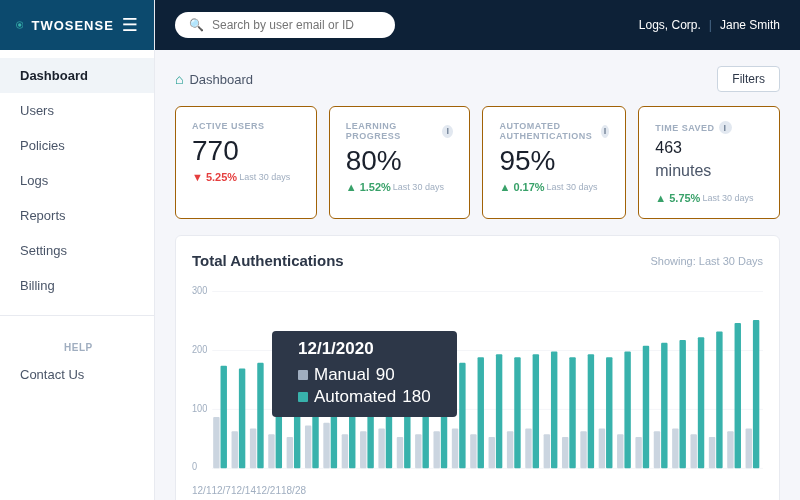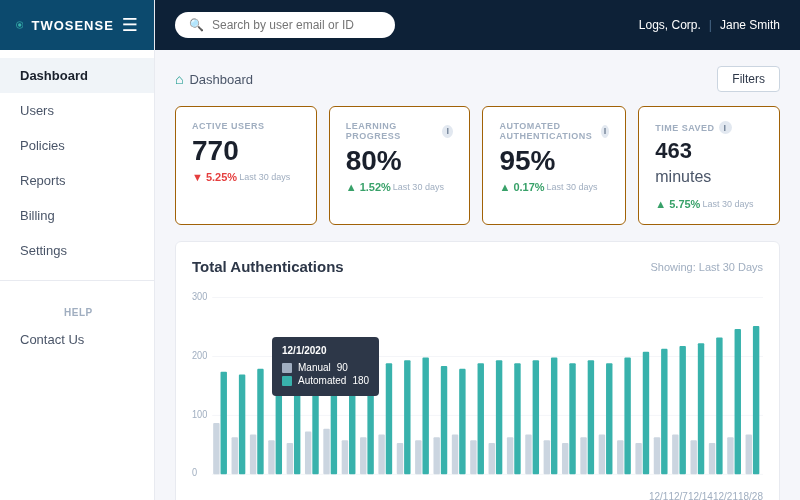--- a/index.html
+++ b/index.html
@@ -28,68 +28,69 @@
     #content { flex: 1; overflow-y: auto; padding: 16px 20px; }
     #breadcrumb { display: flex; align-items: center; justify-content: space-between; margin-bottom: 14px; }
     #breadcrumb-left { display: flex; align-items: center; gap: 6px; font-size: 13px; color: #4a5568; }
     #breadcrumb-left .home-icon { color: #0d9488; font-size: 14px; }
     #filters-btn { background: #fff; border: 1px solid #cbd5e0; border-radius: 4px; padding: 5px 14px; font-size: 12px; color: #2d3748; cursor: pointer; }
 
     
     #stats-row { display: grid; grid-template-columns: repeat(4, 1fr); gap: 12px; margin-bottom: 16px; }
     .stat-card { background: #fff; border-radius: 6px; padding: 14px 16px; border: 1px solid #a16207; }
     .stat-label { font-size: 9px; font-weight: 700; color: #a0aec0; letter-spacing: 0.5px; text-transform: uppercase; margin-bottom: 6px; display: flex; align-items: center; gap: 4px; }
-    .stat-value { font-size: 28px; font-weight: 700; color: #1a202c; line-height: 1; margin-bottom: 6px; }
-    .stat-value.small-unit { font-size: 22px; }
+    .stat-value { font-size: 28px; font-weight: 400; color: #1a202c; line-height: 1; margin-bottom: 6px; }
+    .stat-value.small-unit { font-size: 16px; }
     .stat-subtext { font-size: 9px; color: #a0aec0; }
     .stat-change { display: flex; align-items: center; gap: 4px; font-size: 11px; font-weight: 600; }
     .stat-change.down { color: #e53e3e; }
     .stat-change.up { color: #38a169; }
     .stat-change-row { display: flex; align-items: center; gap: 2px; }
 
     
     #chart-card { background: #fff; border-radius: 6px; padding: 16px; border: 1px solid #e8eaf0; }
     #chart-header { display: flex; align-items: center; justify-content: space-between; margin-bottom: 12px; }
     #chart-title { font-size: 15px; font-weight: 600; color: #2d3748; }
     #chart-showing { font-size: 11px; color: #a0aec0; }
     #chart-area { position: relative; height: 200px; }
     svg#bar-chart { width: 100%; height: 100%; }
 
     
-    .tooltip { position: absolute; background: #2d3748; color: #fff; border-radius: 4px; padding: 8px 10px; font-size: 10px; top: 50px; left: 80px; z-index: 10; }
+    .tooltip { position: absolute; background: #2d3748; color: #fff; border-radius: 4px; padding: 8px 26px; font-size: 17px; top: 50px; left: 80px; z-index: 10; }
     .tooltip-date { font-weight: 700; margin-bottom: 6px; }
     .tooltip-item { display: flex; align-items: center; gap: 6px; margin-bottom: 2px; }
     .tooltip-swatch { width: 10px; height: 10px; border-radius: 1px; }
     .tooltip-swatch.manual { background: #a0aec0; }
     .tooltip-swatch.automated { background: #38b2ac; }
 
     
-    #x-labels { display: flex; justify-content: flex-end; padding: 4px 0 0 0; font-size: 10px; color: #a0aec0; }
+    #x-labels { display: flex; justify-content: flex-start; padding: 4px 0 0 0; font-size: 10px; color: #a0aec0; }
 
     .info-icon { display: inline-flex; align-items: center; justify-content: center; width: 13px; height: 13px; border-radius: 50%; background: #e2e8f0; color: #718096; font-size: 9px; cursor: pointer; }
   </style>
 </head>
 <body>
 
 <div id="sidebar">
   <div id="sidebar-logo">
     <svg class="logo-icon" viewBox="0 0 22 22">
       <circle cx="11" cy="11" r="10" fill="none" stroke="#38b2ac" stroke-width="2"></circle>
       <circle cx="11" cy="11" r="5" fill="#38b2ac"></circle>
     </svg>
     <span class="logo-text">TWOSENSE</span>
     <span style="margin-left:auto; color:#fff; font-size:18px; cursor:pointer;">☰</span>
   </div>
   <div class="nav-section">
     <div class="nav-item active">Dashboard</div>
     <div class="nav-item">Users</div>
     <div class="nav-item">Policies</div>
+    <div class="nav-item">Logs</div>
     <div class="nav-item">Reports</div>
+    <div class="nav-item">Settings</div>
     <div class="nav-item">Billing</div>
-    <div class="nav-item">Settings</div>
   </div>
   <hr class="nav-divider">
   <div class="nav-section">
     <div class="nav-section-label">HELP</div>
     <div class="nav-item">Contact Us</div>
   </div>
 </div>
 
 <div id="main">
   <div id="topbar">

